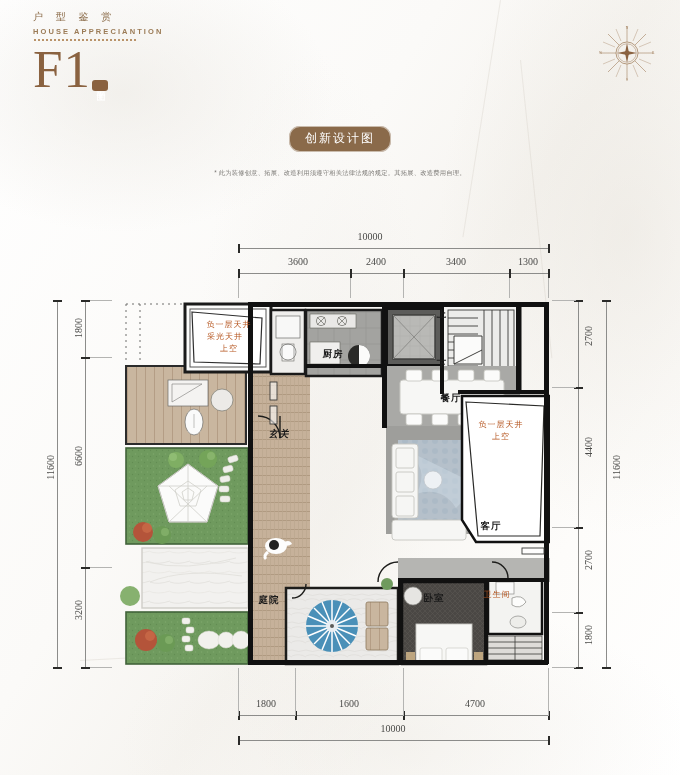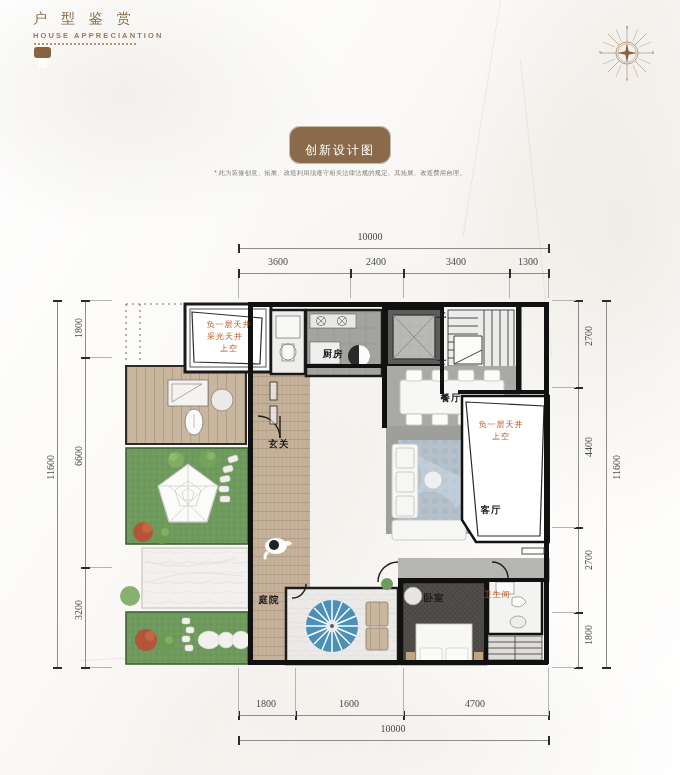--- a/index.html
+++ b/index.html
@@ -15,39 +15,39 @@
       radial-gradient(ellipse 300px 200px at 18% 12%, rgba(228,224,216,.45), transparent 70%),
       radial-gradient(ellipse 260px 420px at 92% 30%, rgba(226,221,212,.40), transparent 72%),
       radial-gradient(ellipse 400px 200px at 60% 96%, rgba(230,226,218,.35), transparent 72%),
       radial-gradient(ellipse 160px 500px at 46% 55%, rgba(236,233,227,.30), transparent 75%),
       linear-gradient(122deg,#ffffff 0%,#fbfaf8 38%,#f6f4f0 56%,#fdfcfa 78%,#ffffff 100%);
     pointer-events:none;}
   .vein{position:absolute;background:rgba(205,199,189,.30);transform-origin:0 0;pointer-events:none;}
 
   
   .hdr{position:absolute;left:33px;top:10px;}
-  .hdr-cn{font-size:14px;letter-spacing:5px;color:#8a6a47;white-space:nowrap;}
+  .hdr-cn{font-size:10px;letter-spacing:5px;color:#8a6a47;white-space:nowrap;}
   .hdr-en{font-size:7.5px;letter-spacing:2.1px;color:#9b7b56;margin-top:3px;font-weight:bold;white-space:nowrap;}
   .hdr-dots{margin-top:3px;width:104px;height:2px;
     background-image:radial-gradient(circle, #b9936a 0 0.9px, transparent 1px);
     background-size:4px 2px;background-repeat:repeat-x;}
   .hdr-big{margin-top:2px;font-family:"Liberation Serif","DejaVu Serif",serif;
     font-size:53px;line-height:52px;color:#8a6240;letter-spacing:1px;display:flex;align-items:flex-end;}
   .badge-v{display:inline-block;margin-left:1px;margin-bottom:4px;
     background:#8a6240;color:#fff;font-family:"Liberation Sans",sans-serif;
     font-size:9px;line-height:11.5px;padding:4px 2.5px;border-radius:3px;
     writing-mode:vertical-rl;text-orientation:upright;letter-spacing:1px;}
 
   
   .compass{position:absolute;right:24px;top:24px;width:58px;height:58px;}
 
   
   .pill{position:absolute;left:50%;top:126px;transform:translateX(-50%);
     background:#8a6a4a;color:#fff;border-radius:11px;
-    font-size:12px;letter-spacing:2px;padding:16px 16px 5px;white-space:nowrap;
+    font-size:12px;letter-spacing:2px;padding:4px 16px 5px;white-space:nowrap;
     box-shadow:inset 0 0 0 1px rgba(255,255,255,.55);}
   .note{position:absolute;left:50%;top:169px;transform:translateX(-50%);
     font-size:6.3px;color:#7c7a76;letter-spacing:.2px;white-space:nowrap;}
 
   
   .dimline{position:absolute;background:#8c8c8a;}
   .dimtick{position:absolute;background:#2a2a28;}
   .dimtxt{position:absolute;font-family:"Liberation Serif","DejaVu Serif",serif;
     font-size:10px;color:#4a4a48;white-space:nowrap;}
   .dimtxt.vert{writing-mode:vertical-rl;transform:rotate(180deg);}
@@ -67,20 +67,21 @@
 <div class="marble-bg"></div>
 <div class="vein" style="left:500px;top:0;width:1px;height:240px;transform:rotate(9deg);"></div>
 <div class="vein" style="left:520px;top:60px;width:1px;height:300px;transform:rotate(-6deg);"></div>
 <div class="vein" style="left:80px;top:660px;width:260px;height:1px;transform:rotate(-3deg);"></div>
 
 <div class="hdr">
   <div class="hdr-cn">户 型 鉴 赏</div>
   <div class="hdr-en">HOUSE APPRECIANTION</div>
   <div class="hdr-dots"></div>
   <div class="hdr-big">
+    <span>F1</span>
     <span class="badge-v">平面图</span>
   </div>
 </div>
 
 <div class="compass">
   <svg width="58" height="58" viewBox="0 0 58 58">
     <g stroke="#9a7550" fill="none" stroke-width=".7">
       <circle cx="29" cy="29" r="11"></circle>
       <circle cx="29" cy="29" r="9.2" stroke-width=".45"></circle>
       <circle cx="29" cy="29" r="2.1" stroke-width=".5"></circle>
@@ -125,21 +126,21 @@
   <div class="dimline" style="left:238px;top:248px;width:312px;height:1px;"></div>
   <div class="dimtick" style="left:238px;top:244px;width:1.6px;height:9px;"></div>
   <div class="dimtick" style="left:548px;top:244px;width:1.6px;height:9px;"></div>
 
   <div class="dimline" style="left:238px;top:273px;width:312px;height:1px;"></div>
   <div class="dimtick" style="left:238px;top:269px;width:1.6px;height:9px;"></div>
   <div class="dimtick" style="left:350px;top:269px;width:1.6px;height:9px;"></div>
   <div class="dimtick" style="left:403px;top:269px;width:1.6px;height:9px;"></div>
   <div class="dimtick" style="left:509px;top:269px;width:1.6px;height:9px;"></div>
   <div class="dimtick" style="left:548px;top:269px;width:1.6px;height:9px;"></div>
-  <div class="dimtxt" style="left:278px;top:256px;transform:translateX(-50%);font-family:Liberation Serif, serif;">3600</div>
+  <div class="dimtxt" style="left:298px;top:256px;transform:translateX(-50%);font-family:Liberation Serif, serif;">3600</div>
   <div class="dimtxt" style="left:376px;top:256px;transform:translateX(-50%);">2400</div>
   <div class="dimtxt" style="left:456px;top:256px;transform:translateX(-50%);">3400</div>
   <div class="dimtxt" style="left:528px;top:256px;transform:translateX(-50%);">1300</div>
   <div class="extline" style="left:238px;top:278px;height:20px;"></div>
   <div class="extline" style="left:350px;top:278px;height:20px;"></div>
   <div class="extline" style="left:403px;top:278px;height:20px;"></div>
   <div class="extline" style="left:509px;top:278px;height:20px;"></div>
   <div class="extline" style="left:548px;top:278px;height:20px;"></div>
 </div>
 
@@ -462,23 +463,23 @@
       <path d="M16 8 L74 8"></path>
       <path d="M30 8 L30 66"></path>
     </g>
   </svg>
 
   <div class="lbl sm" style="left:78px;top:24px;width:82px;">负一层天井</div>
   <div class="lbl sm" style="left:78px;top:36px;width:74px;">采光天井</div>
   <div class="lbl sm" style="left:78px;top:48px;width:82px;">上空</div>
 
   <div class="lbl dk" style="left:198px;top:52px;width:50px;">厨房</div>
-  <div class="lbl dk" style="left:140px;top:142px;width:58px;">玄关</div>
+  <div class="lbl dk" style="left:140px;top:132px;width:58px;font-style:italic;">玄关</div>
   <div class="lbl dk" style="left:312px;top:96px;width:58px;">餐厅</div>
-  <div class="lbl dk" style="left:352px;top:208px;width:58px;">客厅</div>
+  <div class="lbl dk" style="left:352px;top:224px;width:58px;">客厅</div>
 
   <div class="lbl dk" style="left:322px;top:12px;width:20px;">上</div>
   <div class="lbl dk" style="left:322px;top:62px;width:20px;">下</div>
 
   <div class="lbl sm" style="left:348px;top:124px;width:86px;">负一层天井</div>
   <div class="lbl sm" style="left:348px;top:136px;width:86px;">上空</div>
 
   <div class="lbl dk" style="left:130px;top:298px;width:58px;">庭院</div>
   <div class="lbl dk" style="left:295px;top:296px;width:58px;">卧室</div>
   <div class="lbl sm" style="left:360px;top:294px;width:54px;color:#b5551f;">卫生间</div>

